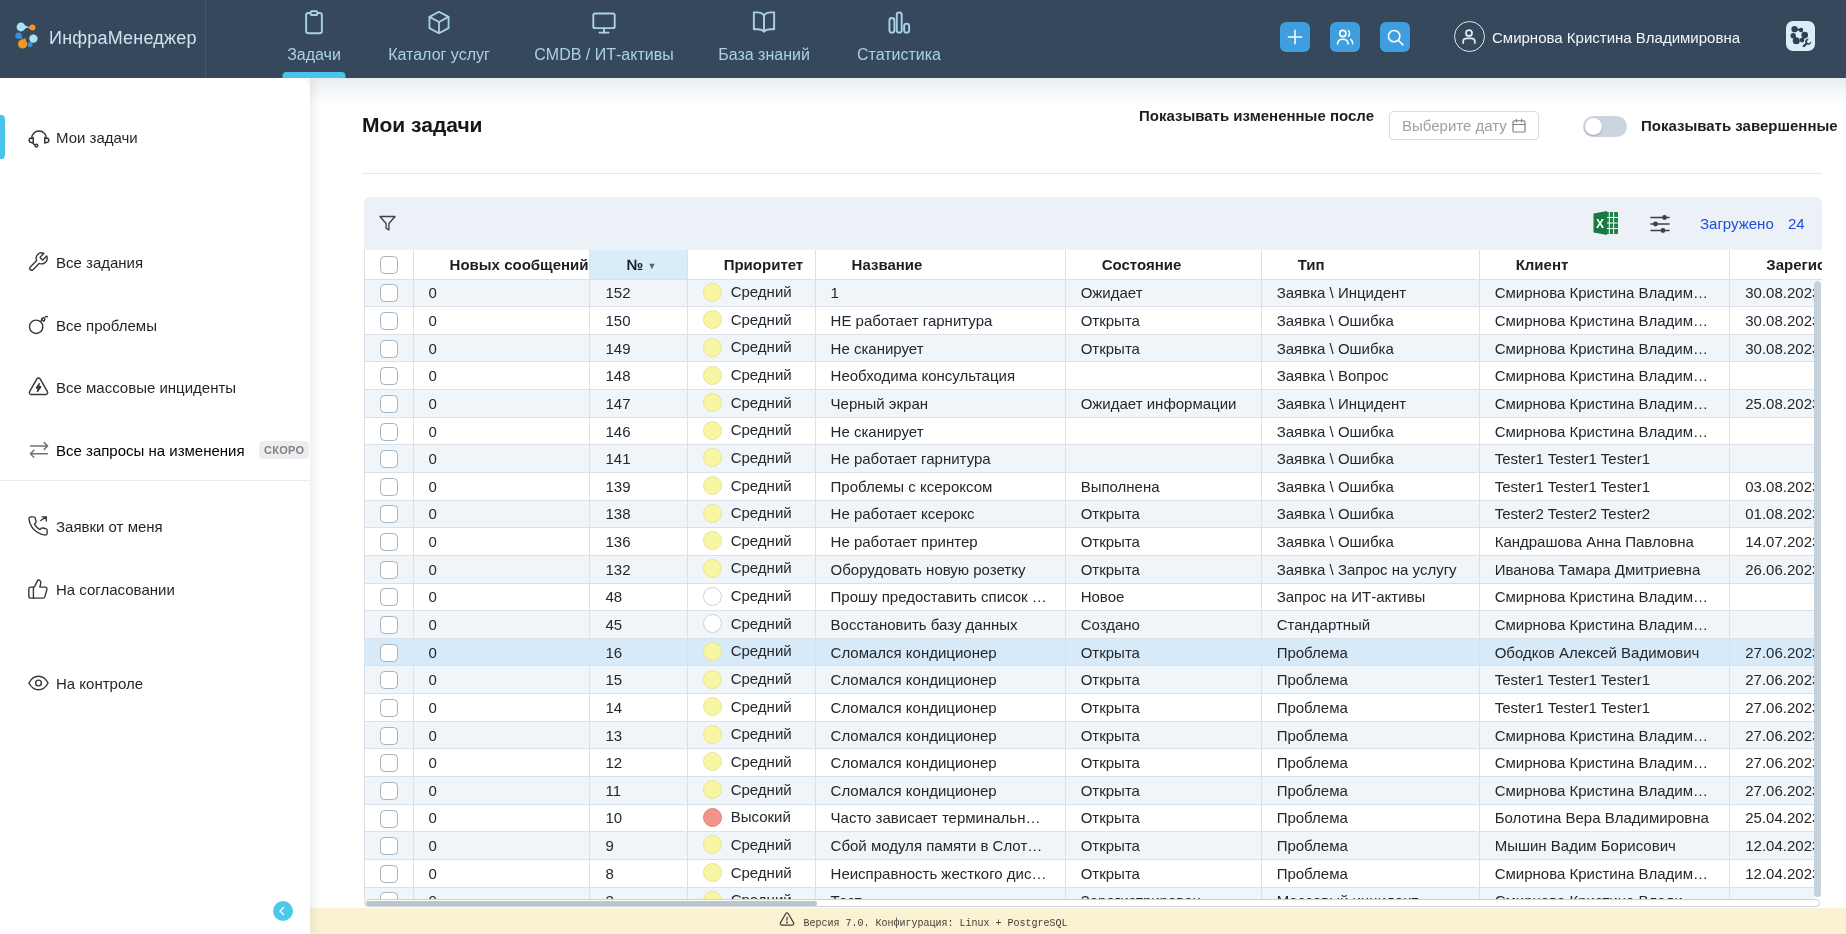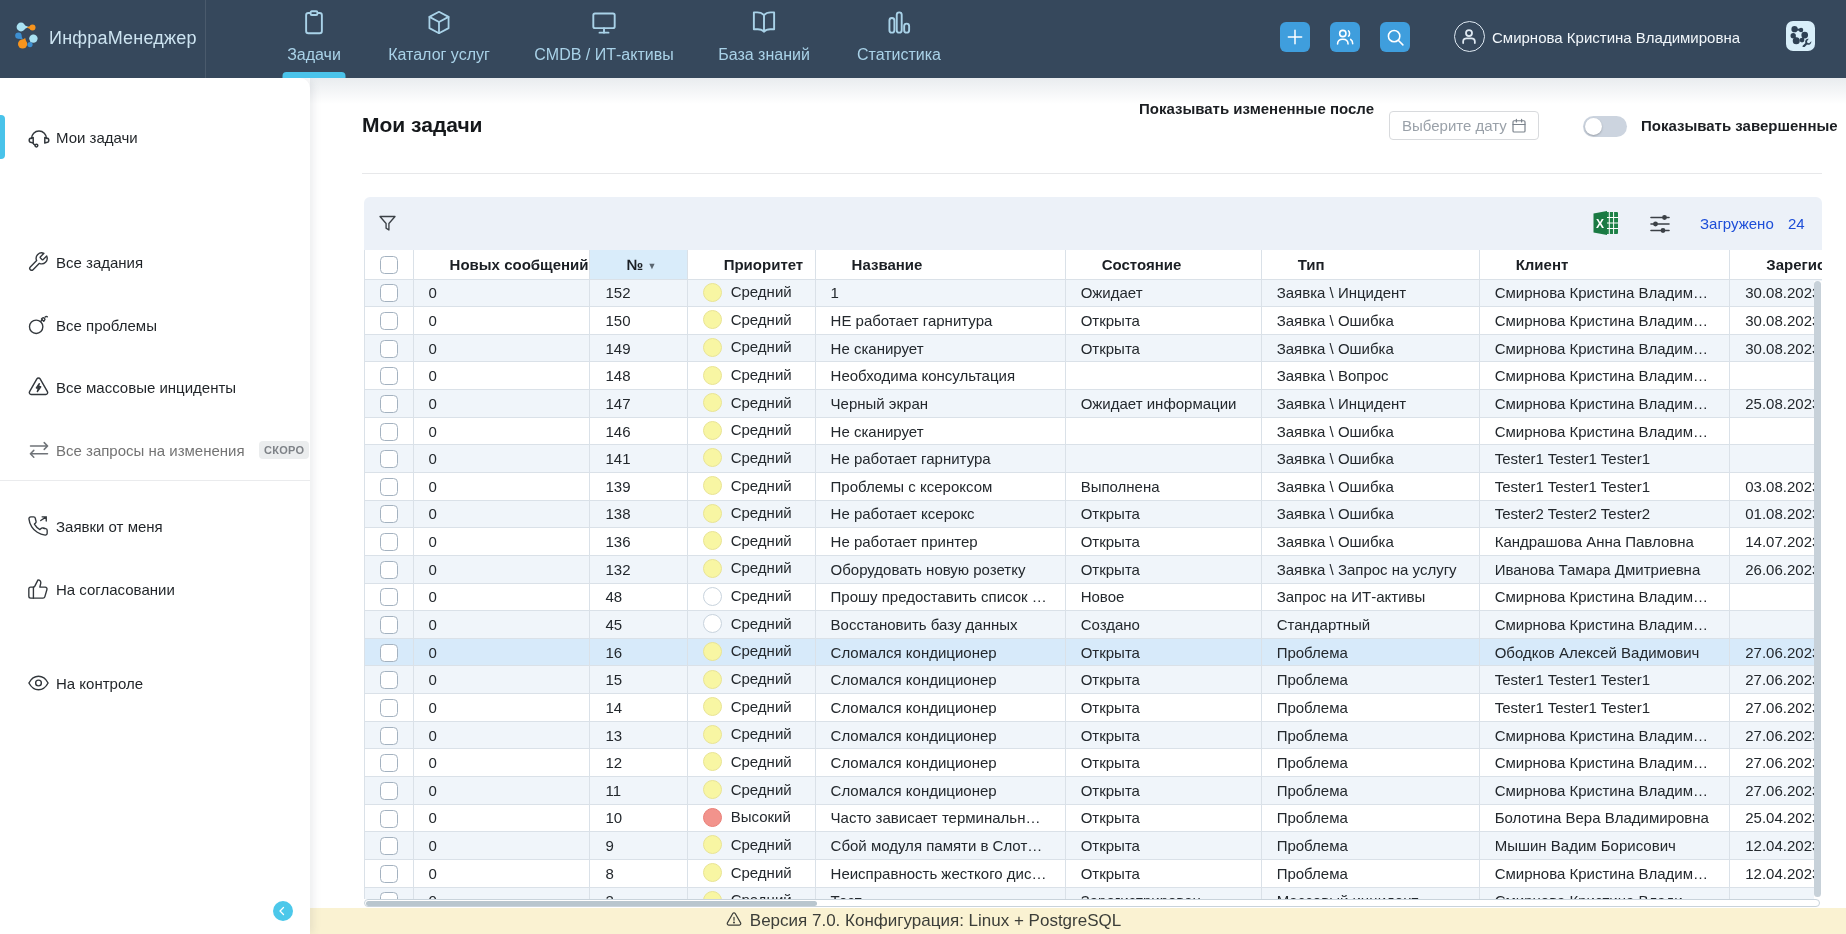--- a/index.html
+++ b/index.html
@@ -14,21 +14,21 @@
 .tab .under { position:absolute; bottom:0; left:50%; transform:translateX(-50%); width:63px; height:6px; background:#4ac3ea; border-radius:4px 4px 0 0; }
 .nbtn { position:absolute; top:22px; width:30px; height:30px; border-radius:6px; background:#3f9edd; }
 .nbtn svg { position:absolute; left:50%; top:50%; transform:translate(-50%,-50%); }
 .avatar { position:absolute; left:1454px; top:21px; width:31px; height:31px; border-radius:50%; border:1.4px solid #dfe9f2; }
 .uname { position:absolute; left:1492px; top:29px; font-size:15px; color:#f2f7fb; }
 .adminbtn { position:absolute; left:1786px; top:21px; width:29px; height:30px; border-radius:7px; background:#d8eef9; }
 .side { position:absolute; left:0; top:78px; width:310px; bottom:0; background:#fff; border-radius:0 10px 0 0; box-shadow:3px 0 8px rgba(60,70,90,0.10); z-index:5; }
 .sitem { position:absolute; left:0; width:310px; height:46px; }
 .sitem .sic { position:absolute; left:27px; top:50%; transform:translateY(-50%); }
 .sitem .stx { position:absolute; left:56px; top:50%; transform:translateY(-50%); font-size:15px; color:#1f2327; white-space:nowrap; }
-.sitem.dis .stx { color:#737373; }
+.sitem.dis .stx { color:#000000; }
 .abar { position:absolute; left:0; top:1px; width:5px; height:44px; background:#49c3ea; border-radius:0 4px 4px 0; }
 .badge { position:absolute; left:259px; top:50%; transform:translateY(-50%); background:#ebedee; color:#7e8287; font-size:11px; font-weight:bold; letter-spacing:0.3px; padding:3px 5px; border-radius:4px; }
 .sdiv { position:absolute; left:0; width:310px; border-top:1px solid #eaebed; }
 .collapse { position:absolute; left:273px; top:823px; width:20px; height:20px; border-radius:50%; background:#4cc8ea; color:#fff; }
 .content { position:absolute; left:310px; top:78px; right:0; bottom:0; background:linear-gradient(#e9ecef 0px, #ffffff 26px); z-index:1; }
 .title { position:absolute; left:52px; top:35px; font-size:21px; font-weight:bold; color:#15181b; }
 .lbl { position:absolute; font-size:15px; font-weight:bold; color:#1b1e22; white-space:nowrap; }
 .dinput { position:absolute; left:1079px; top:33px; width:150px; height:29px; border:1px solid #d8dadd; border-radius:4px; background:#fff;padding-left:36px; }
 .dinput .ph { position:absolute; left:12px; top:5px; font-size:15px; color:#9aa1a9; }
 .toggle { position:absolute; left:1273px; top:38px; width:44px; height:21px; border-radius:11px; background:#ccd4df; }
@@ -50,21 +50,21 @@
 .cb { display:inline-block; width:18px; height:18px; border:1.3px solid #a4b2c0; border-radius:4.5px; background:#fff; vertical-align:middle; }
 .pc { display:inline-block; width:19px; height:19px; border-radius:50%; vertical-align:middle; margin-right:9px; position:relative; top:-1px; }
 .pc.y { background:#f8f6a3; border:1px solid #e9e494; }
 .pc.r { background:#f2938c; border:1px solid #ea7f77; }
 .pc.w { background:#fff; border:1px solid #c8d3dd; }
 .vsb { position:absolute; left:1504px; top:203px; width:7px; height:616px; background:#c7d1d9; border-radius:4px; z-index:3; }
 .bodyclip { position:absolute; left:1504px; top:203px; width:8px; height:618px; background:#fff; z-index:2; }
 .hsbt { position:absolute; left:54px; top:821px; width:1456px; height:8px; background:#fff; border:1px solid #c9d3db; border-radius:4px; z-index:3; }
 .hsb { position:absolute; left:1px; top:0.5px; width:451px; height:5px; background:#b9c6ce; border-radius:3px; }
 .footer { position:absolute; left:0; right:0; bottom:0; height:26px; background:#faf2d2; z-index:4; }
-.footer .ft { position:absolute; left:0; right:0; top:3px; text-align:center; font-size:17px; color:#3c3e39; }
+.footer .ft { position:absolute; left:0; right:0; top:3px; text-align:center; font-size:10px; color:#3c3e39;font-family:Liberation Mono, monospace; }
 </style>
 </head>
 <body>
 <div class="nav">
   <div class="logo">
     <svg width="27" height="27" viewBox="0 0 27 27">
       <g>
       <circle cx="6" cy="5" r="4.4" fill="#a9e2f3"></circle>
           <path d="M6 2 L14 5 L6 8.4 Z" fill="#a9e2f3"></path>
       <circle cx="17.5" cy="5.6" r="3" fill="#f7941d"></circle>
@@ -161,21 +161,21 @@
 </div>
 <div class="footer">
     <div class="ft"><svg width="18" height="17" viewBox="0 0 24 24" fill="none" stroke="#3c3e39" stroke-width="1.7" stroke-linecap="round" stroke-linejoin="round" style="vertical-align:-2px; margin-right:7px;">
         <path d="M10.3 3.6 L2.7 16.8 A2 2 0 0 0 4.4 19.8 L19.6 19.8 A2 2 0 0 0 21.3 16.8 L13.7 3.6 A2 2 0 0 0 10.3 3.6 Z"></path>
         <path d="M12 9 L12 13"></path>
         <circle cx="12" cy="16.2" r="0.6" fill="#43453f"></circle>
       </svg>Версия 7.0. Конфигурация: Linux + PostgreSQL</div>
   </div>
 <div class="content">
   <div class="title">Мои задачи</div>
-  <div class="lbl" style="left:829px; top:22px;">Показывать измененные после</div>
+  <div class="lbl" style="left:829px; top:29px;">Показывать измененные после</div>
   <div class="dinput">
       <span class="ph">Выберите дату</span>
     <svg width="18" height="18" viewBox="0 0 24 24" fill="none" stroke="#7b838c" stroke-width="1.6" stroke-linecap="round" style="position:absolute; right:10px; top:5px;">
         <rect x="4" y="5" width="16" height="15" rx="1.5"></rect>
         <path d="M4 10 L20 10 M8.5 3 L8.5 6.5 M15.5 3 L15.5 6.5"></path>
       </svg>
   </div>
   <div class="toggle">
       <div class="knob"></div>
     </div>

